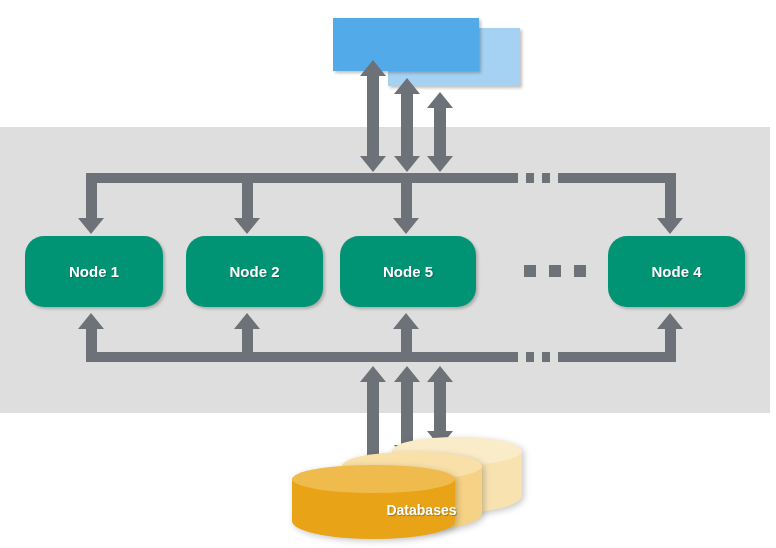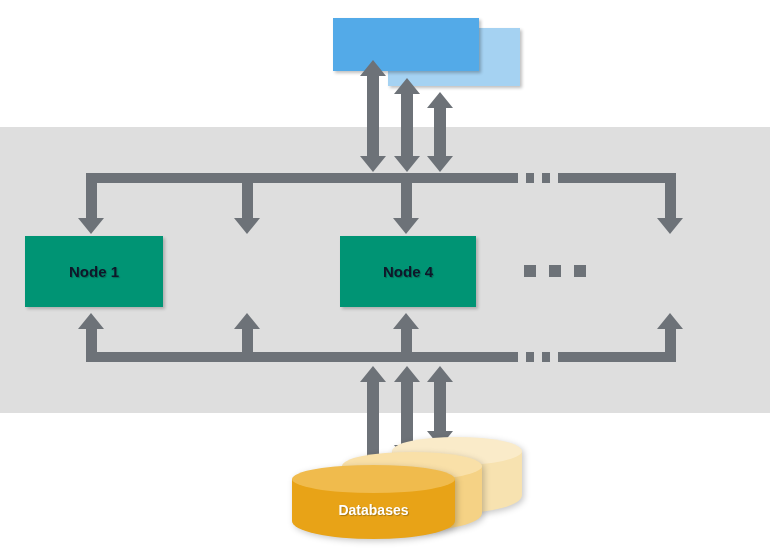--- a/index.html
+++ b/index.html
@@ -70,24 +70,25 @@
   }
 
   
   .node-box {
     position: absolute;
     background: #009474;
     box-shadow: 2px 2px 3px rgba(0,0,0,0.22);
     display: flex;
     align-items: center;
     justify-content: center;
-    color: #0f172a;
+    color: #ffffff;
     font-size: 15px;
     font-weight: bold;
     text-shadow: 1px 1px 1px rgba(0,0,0,0.25);
+    border-radius: 19px;
   }
 
   
   .gline {
     position: absolute;
     background: #6d7278;
   }
   .gline.dashed-h {
     background: repeating-linear-gradient(
       to right,
@@ -184,21 +185,23 @@
   <div class="gline" style="left:242px; top:173px; width:11px; height:47px;"></div>
   <div class="arrowhead arrow-down" style="left:234px; top:218px;"></div>
 
   <div class="gline" style="left:401px; top:173px; width:11px; height:47px;"></div>
   <div class="arrowhead arrow-down" style="left:393px; top:218px;"></div>
 
   <div class="gline" style="left:665px; top:173px; width:11px; height:47px;"></div>
   <div class="arrowhead arrow-down" style="left:657px; top:218px;"></div>
 
   <div class="node-box" style="left:25px;  top:236px; width:138px; height:71px;">Node 1</div>
-  <div class="node-box" style="left:340px; top:236px; width:136px; height:71px;">Node 4</div>
+  <div class="node-box" style="left:186px; top:236px; width:137px; height:71px;">Node 2</div>
+  <div class="node-box" style="left:340px; top:236px; width:136px; height:71px;">Node 5</div>
+  <div class="node-box" style="left:608px; top:236px; width:137px; height:71px;">Node 4</div>
 
   <div class="dots" style="left:524px; top:265px;">
     <i></i>
     <i></i>
     <i></i>
   </div>
 
   <div class="arrowhead arrow-up" style="left:78px;  top:313px;"></div>
   <div class="gline" style="left:86px;  top:327px; width:11px; height:35px;"></div>
 
@@ -233,16 +236,16 @@
   </div>
 
   <div class="cyl cyl-shadow" style="left:342px; top:452px; width:140px; height:92px;">
     <div class="body" style="height:65px; background:#f5d285;"></div>
     <div class="top" style="background:#f9e0a8;"></div>
   </div>
 
   <div class="cyl cyl-shadow" style="left:292px; top:465px; width:163px; height:82px;">
     <div class="body" style="height:60px; background:#e8a317;"></div>
     <div class="top" style="background:#f0bb4d;"></div>
-    <div class="label" style="top:37px;">Databases</div>
+    <div class="label" style="top:37px;padding-left:48px;">Databases</div>
   </div>
 
 </div>
 
 </body></html>

